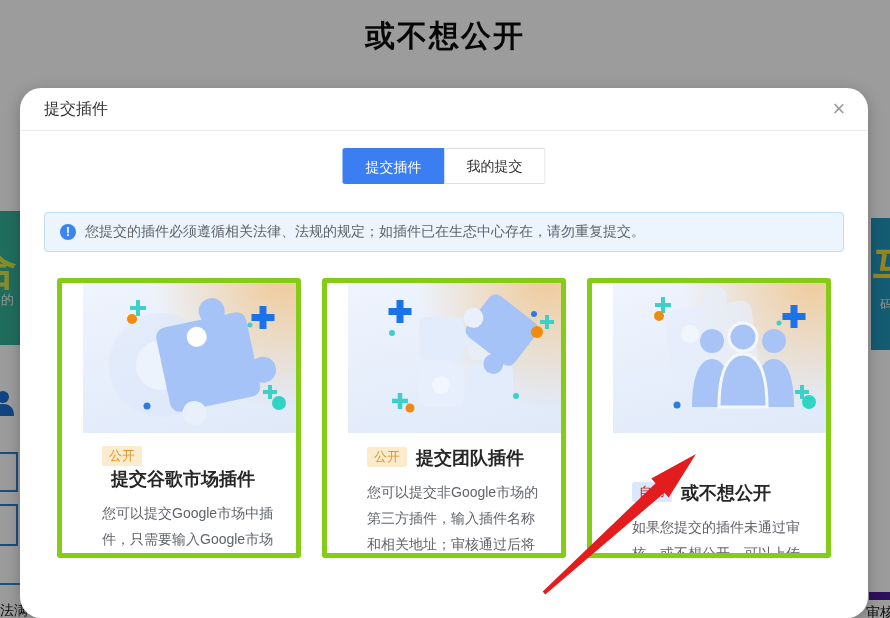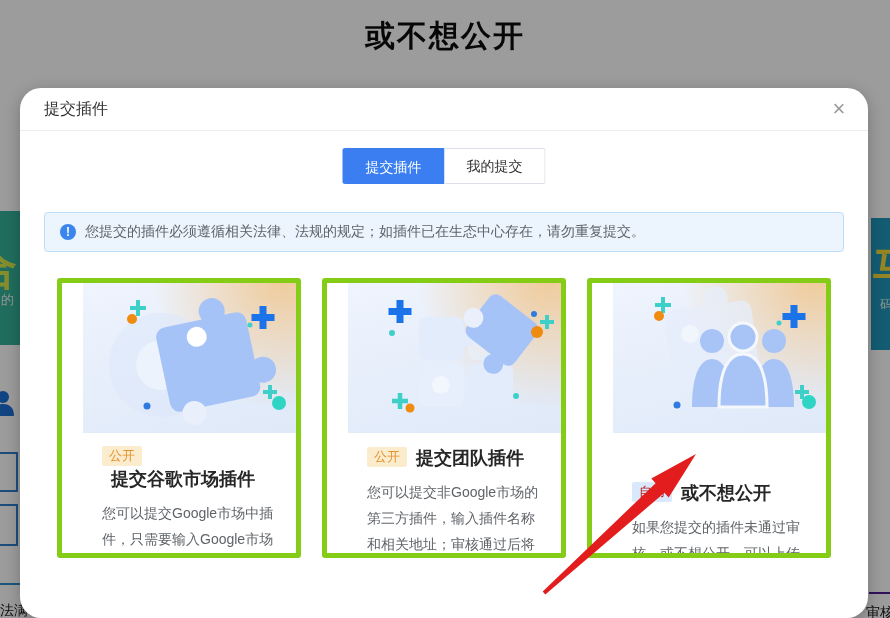--- a/index.html
+++ b/index.html
@@ -41,21 +41,21 @@
   .bg-box.two { left:-32px; top:504px; width:50px; height:42px; }
   .bg-bottom-left {
     position:absolute; left:0; top:583px; width:20px; height:35px;
     border-top:2px solid #2b8fd0;
   }
   .bg-bottom-left .txt {
     position:absolute; left:0; bottom:-2px; font-size:14px; color:#141414; white-space:nowrap;
   }
   .bg-bottom-right {
     position:absolute; right:0; top:592px; width:21px; height:26px;
-    border-top:2px solid #4c1d95;
+    border-top:8px solid #4c1d95;
   }
   .bg-bottom-right .txt {
     position:absolute; right:-4px; bottom:-4px; font-size:14px; color:#141414; white-space:nowrap;
   }
   
   .overlay { position:absolute; inset:0; background:rgba(0,0,0,0.39); }
   
   .modal {
     position:absolute; left:20px; top:88px; width:848px; height:530px;
     background:#fff; box-shadow:0 4px 16px rgba(0,0,0,.25);border-radius:21px;

